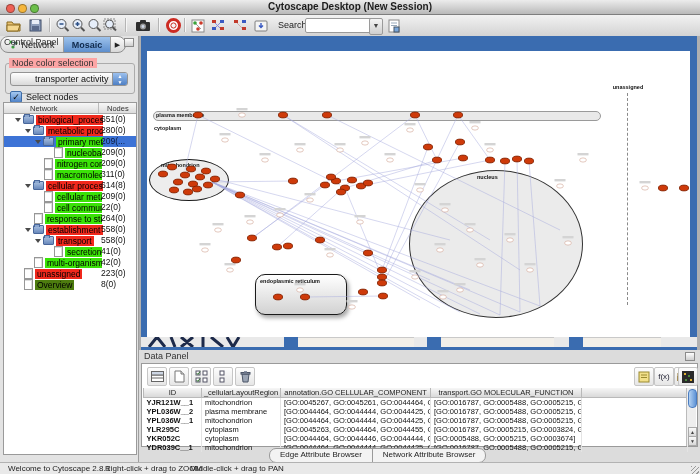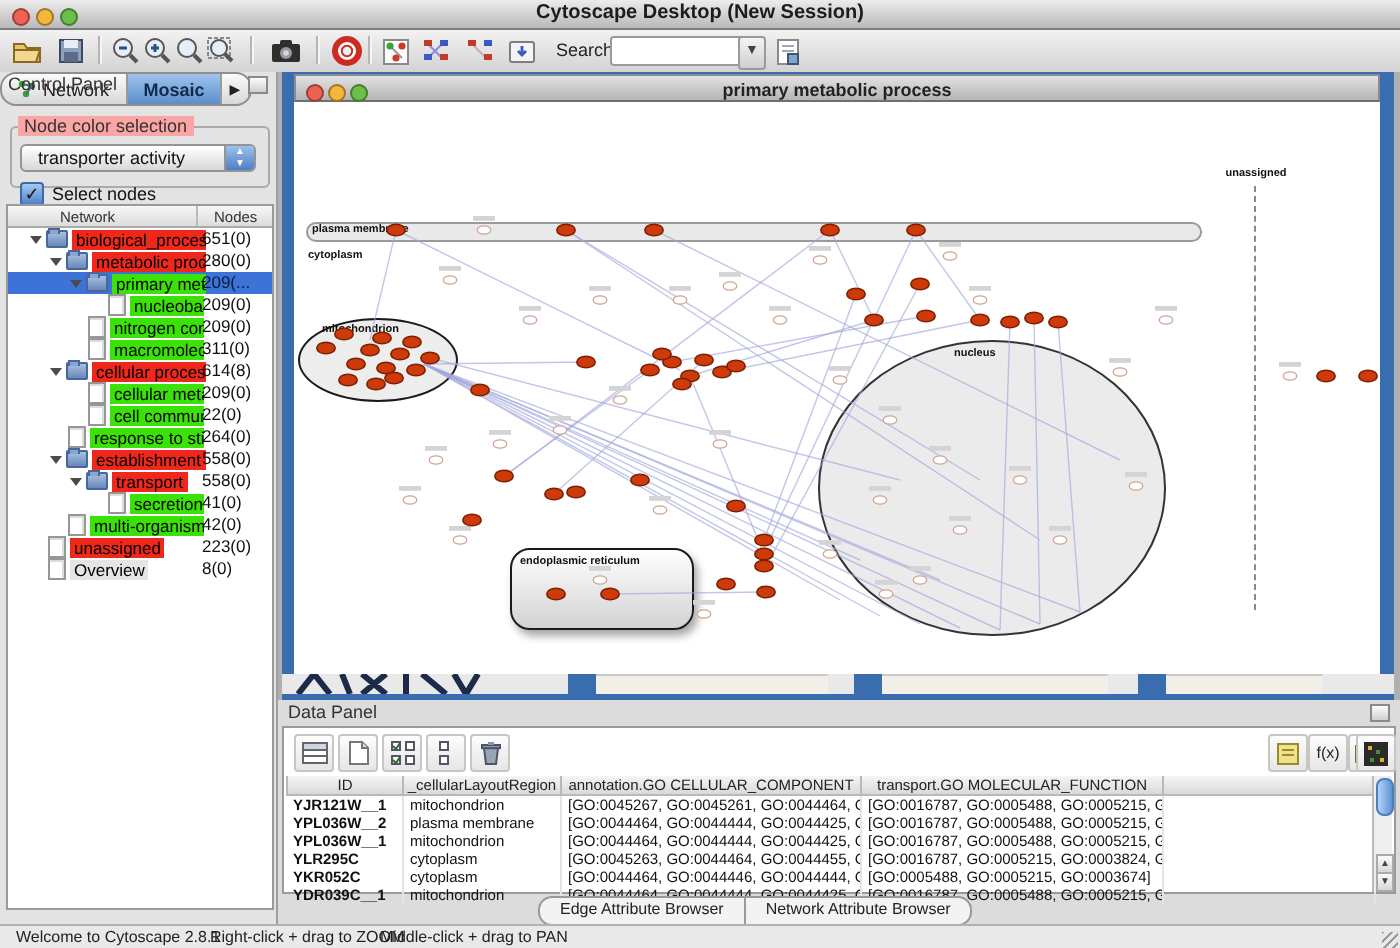--- a/index.html
+++ b/index.html
@@ -18,21 +18,21 @@
   #search-drop{position:absolute;left:369px;top:3px;width:12px;height:15px;background:linear-gradient(#f4f4f4,#cfcfcf);border:1px solid #9a9a9a;border-radius:2px;font-size:7px;color:#444;text-align:center;line-height:14px;}
   
   #control-panel{left:0;top:36px;width:138px;height:426px;background:#e3e3e3;border-right:1px solid #9f9f9f;}
   #cp-header{left:4px;top:1px;font-size:9px;color:#333;}
   .float-ico{position:absolute;width:8px;height:7px;border:1px solid #8a8a8a;background:linear-gradient(#fdfdfd,#cfcfcf);}
   #cp-tabs{left:7px;top:9px;width:124px;height:15px;border:1px solid #8f8f8f;border-radius:8px;display:flex;overflow:hidden;background:linear-gradient(#fbfbfb,#d8d8d8);}
   .cp-tab{flex:0 0 auto;display:flex;align-items:center;justify-content:center;font-size:9px;color:#222;height:100%;border-right:1px solid #9a9a9a;gap:3px;}
   .cp-tab.sel{background:linear-gradient(#9ec3ec,#5d8ecd);font-weight:bold;color:#102a4c;}
   #groupbox{left:5px;top:27px;width:128px;height:29px;border:1px solid #ababab;border-radius:3px;}
   #group-legend{left:9px;top:22px;font-size:9px;color:#333;background:#fca5a5;padding:0 3px;}
-  #dropdown{left:10px;top:36px;width:118px;height:14px;border:1px solid #949494;border-radius:3px;background:linear-gradient(#ffffff,#d9d9d9);font-size:9px;color:#111;line-height:13px;padding-left:8px;box-sizing:border-box;}
+  #dropdown{left:10px;top:36px;width:118px;height:14px;border:1px solid #949494;border-radius:3px;background:linear-gradient(#ffffff,#d9d9d9);font-size:9px;color:#111;line-height:13px;padding-left:24px;box-sizing:border-box;}
   #dropdown .caps{position:absolute;right:0;top:0;width:14px;height:12px;background:linear-gradient(#9cc1ef,#4d7fc4);border-left:1px solid #949494;border-radius:0 2px 2px 0;color:#fff;font-size:5px;text-align:center;line-height:6px;}
   #select-nodes{left:10px;top:55px;height:12px;display:flex;align-items:center;gap:4px;}
   #cb{width:10px;height:10px;border:1px solid #3c6ca8;border-radius:2px;background:linear-gradient(#a5c8f0,#4f82c8);color:#fff;font-size:9px;line-height:10px;text-align:center;font-weight:bold;}
   #select-nodes span{font-size:9px;color:#111;}
   #tree-box{left:3px;top:66px;width:132px;height:351px;background:#fff;border:1px solid #9a9a9a;overflow:hidden;}
   #tree-head{position:relative;height:10px;background:linear-gradient(#f7f7f7,#dcdcdc);border-bottom:1px solid #aaa;font-size:7.5px;color:#333;}
   #tree-head .h1{position:absolute;left:26px;top:1px;}
   #tree-head .h2{position:absolute;left:103px;top:1px;}
   #tree-head .hdiv{position:absolute;left:94px;top:0;width:1px;height:10px;background:#bbb;}
   .tree-row{position:relative;height:11px;line-height:11px;white-space:nowrap;font-size:8.5px;display:flex;align-items:center;}
@@ -318,35 +318,29 @@
             <span class="tlabel" style="background: rgb(58, 226, 7); max-width: 53px;">multi-organism pro</span>
             <span class="tcount">42(0)</span>
           </div>
           <div class="tree-row" style="padding-left: 20px;">
             <span class="ticon file"></span>
             <span class="tlabel" style="background: rgb(240, 40, 28); max-width: 63px;">unassigned</span>
             <span class="tcount">223(0)</span>
           </div>
           <div class="tree-row" style="padding-left: 20px;">
             <span class="ticon file"></span>
-            <span class="tlabel" style="background: #e5e5e5; max-width: 63px;">Overview</span>
+            <span class="tlabel" style="background: #4d7c0f; max-width: 63px;">Overview</span>
             <span class="tcount">8(0)</span>
           </div>
         </div>
     </div>
   </div>
 
   <div id="desktop" class="abs">
     <div id="net-frame">
-      <div id="net-titlebar">
-        <span class="ntl" style="left:5px;background:#ee6155;"></span>
-        <span class="ntl" style="left:16px;background:#f5b63c;"></span>
-        <span class="ntl" style="left:27px;background:#6cbf4a;"></span>
-        <div id="net-title">primary metabolic process</div>
-      </div>
       <div id="canvas">
         <div id="r-plasma"></div>
         <div class="region-label" style="left:9px;top:61px;">plasma membrane</div>
         <div class="region-label" style="left:7px;top:74px;">cytoplasm</div>
         <div id="r-mito"></div>
         <div class="region-label" style="left:14px;top:111px;">mitochondrion</div>
         <div id="r-nucleus"></div>
         <div class="region-label" style="left:330px;top:123px;">nucleus</div>
         <div id="r-er"></div>
         <div class="region-label" style="left:113px;top:227px;">endoplasmic reticulum</div>

